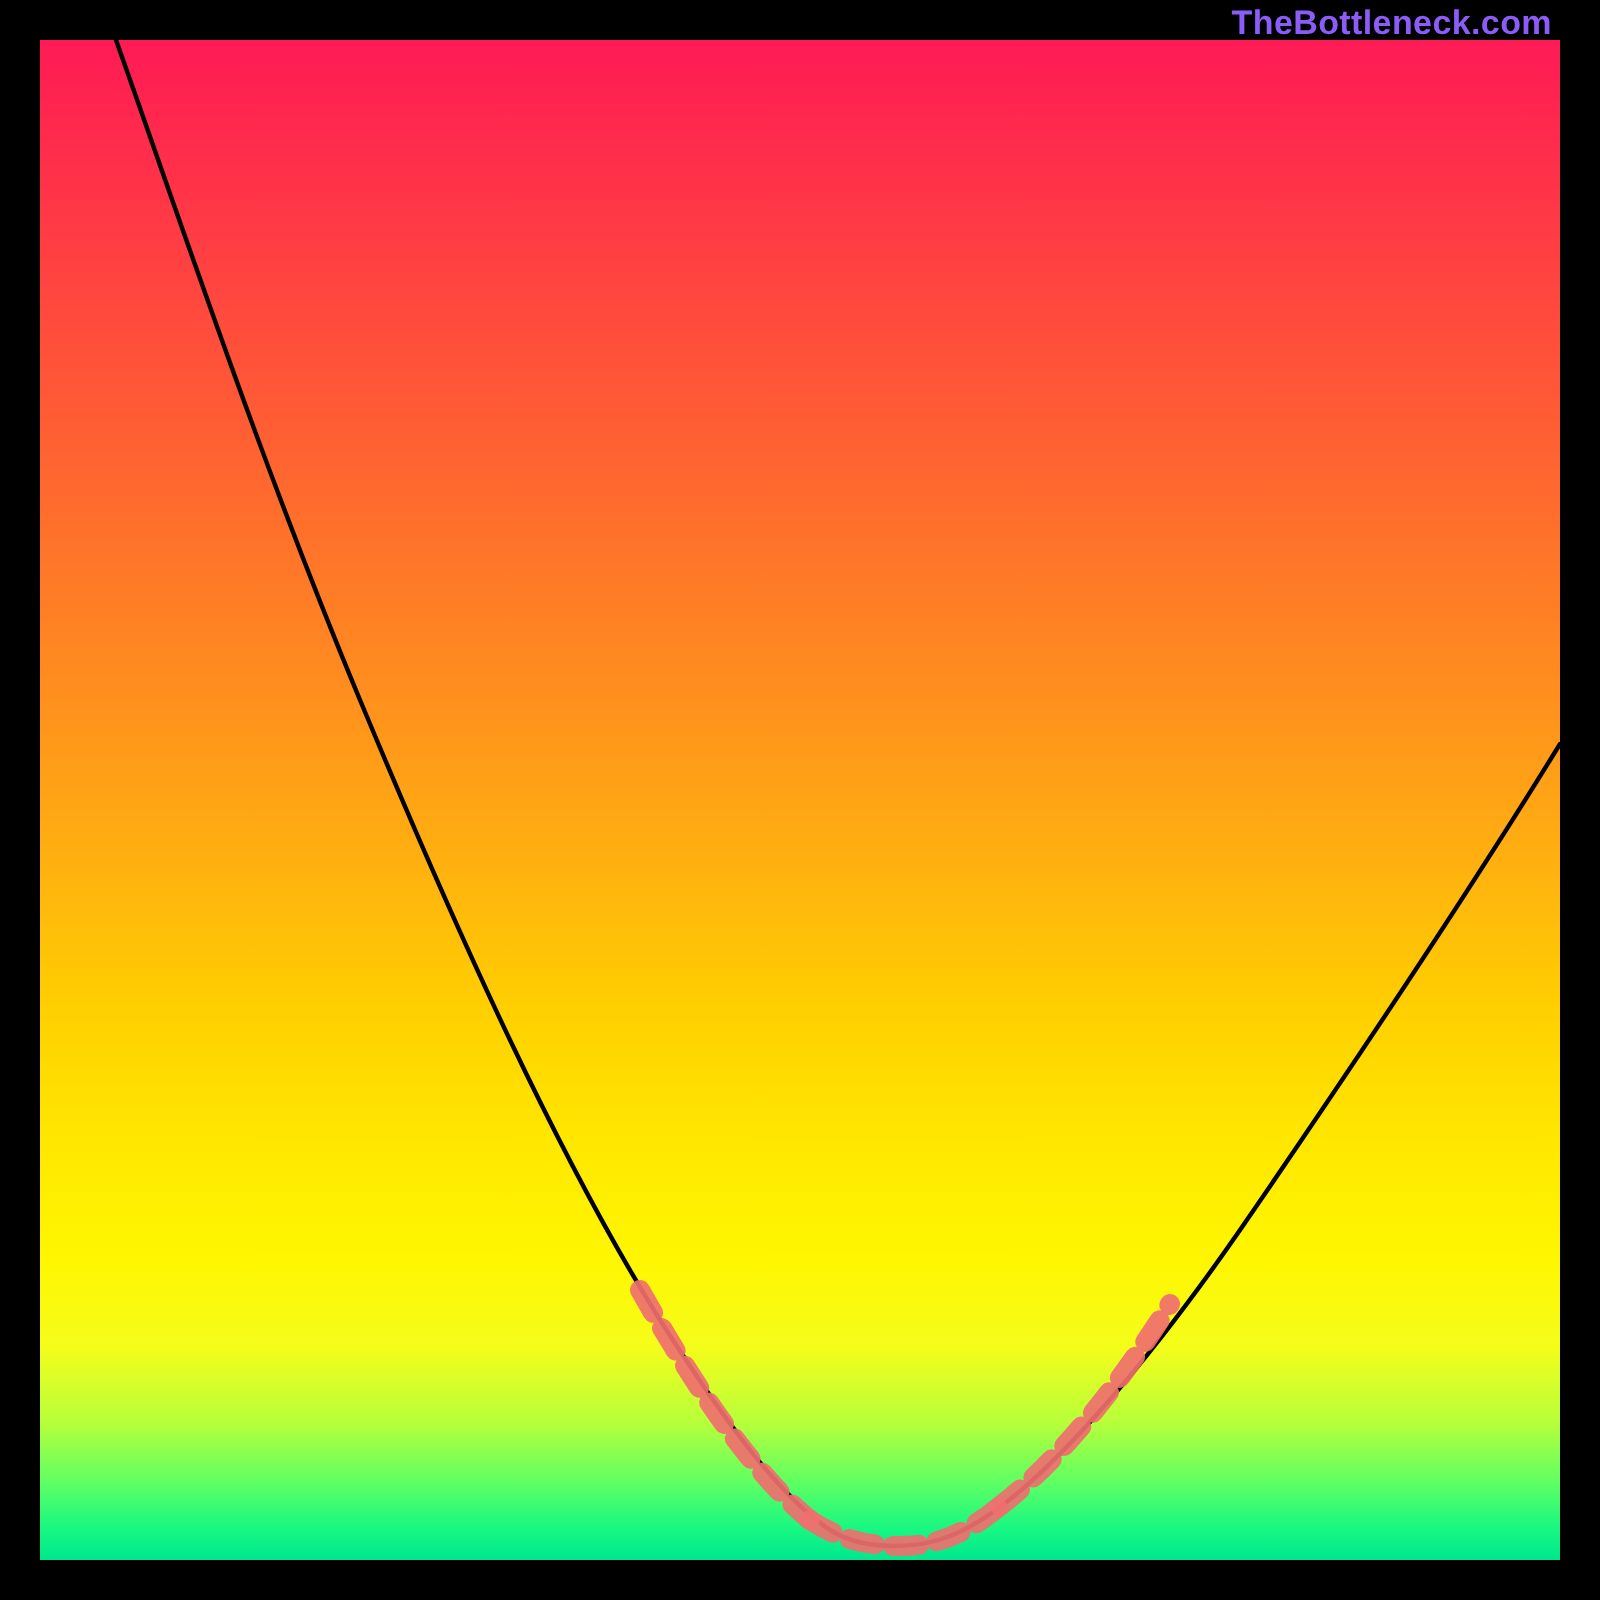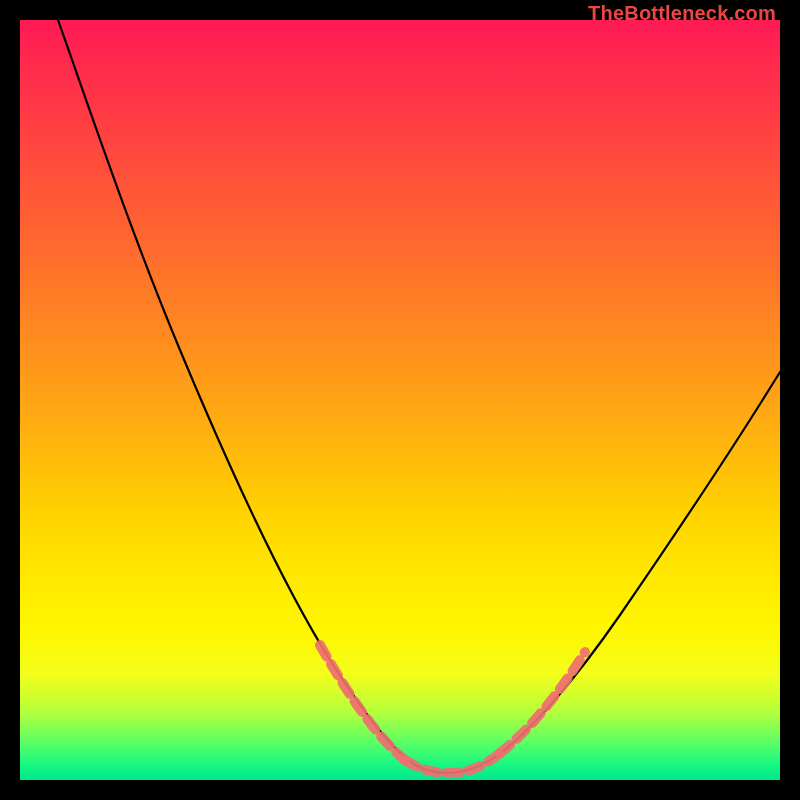--- a/index.html
+++ b/index.html
@@ -41,22 +41,22 @@
       #b6ff3b 91%,
       #5cff64 95%,
       #17f783 98%,
       #00e78e 100%
     );
   }
   .watermark {
     position: absolute;
     top: 2px;
     right: 24px;
-    color: #ef4444;
-    font-size: 20px;
+    color: #8b5cf6;
+    font-size: 17px;
     font-weight: 600;
     letter-spacing: 0.2px;
     z-index: 5;
   }
   svg.curves {
     position: absolute;
     left: 0;
     top: 0;
     width: 760px;
     height: 760px;

